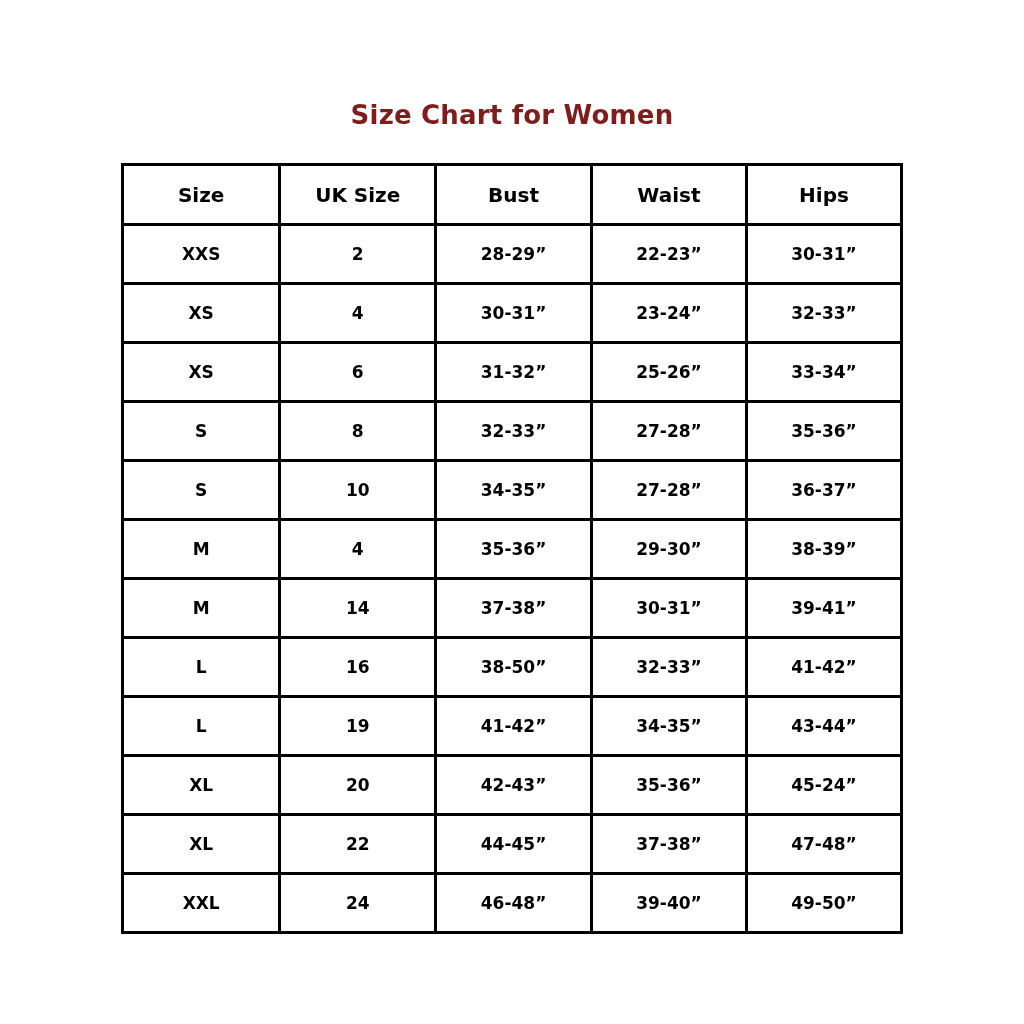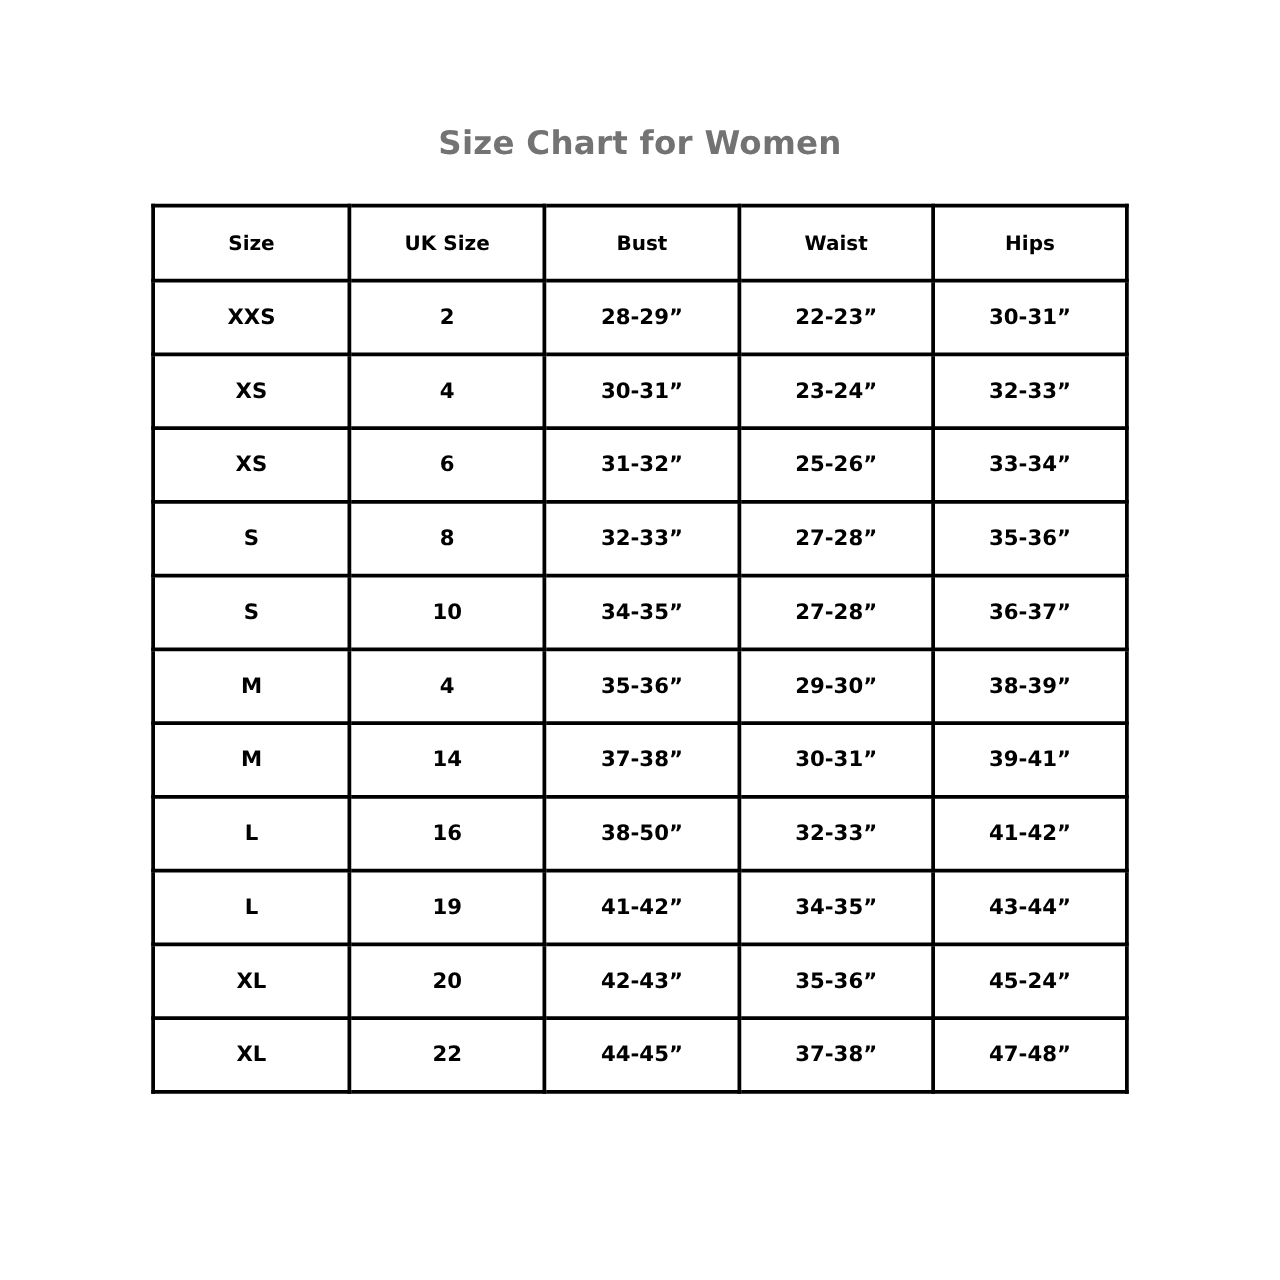--- a/index.html
+++ b/index.html
@@ -21,21 +21,21 @@
     box-sizing: border-box;
     display: flex;
     flex-direction: column;
     align-items: center;
   }
   .chart-title {
     margin-top: 100px;
     font-size: 26px;
     font-weight: bold;
     letter-spacing: 0.2px;
-    color: #737373;
+    color: #7f1d1d;
   }
   .table-wrap {
     margin-top: 33px;
     width: 782px;
   }
   table.size-table {
     border-collapse: collapse;
     width: 100%;
     table-layout: fixed;
   }
@@ -44,21 +44,21 @@
     border: 3px solid #000000;
     text-align: center;
     font-size: 17px;
     font-weight: bold;
     height: 56px;
     padding: 0;
     color: #000000;
     background: #ffffff;
   }
   table.size-table th {
-    font-size: 16px;
+    font-size: 20px;
     height: 57px;
   }
   table.size-table col.c0 { width: 20.2%; }
   table.size-table col.c1 { width: 20.0%; }
   table.size-table col.c2 { width: 20.0%; }
   table.size-table col.c3 { width: 19.9%; }
   table.size-table col.c4 { width: 19.9%; }
 </style>
 </head>
 <body>
@@ -156,17 +156,24 @@
           <td>35-36”</td>
           <td>45-24”</td>
         </tr>
         <tr>
           <td>XL</td>
           <td>22</td>
           <td>44-45”</td>
           <td>37-38”</td>
           <td>47-48”</td>
         </tr>
+        <tr>
+          <td>XXL</td>
+          <td>24</td>
+          <td>46-48”</td>
+          <td>39-40”</td>
+          <td>49-50”</td>
+        </tr>
       </tbody>
     </table>
   </div>
 
 </div>
 
 </body></html>

